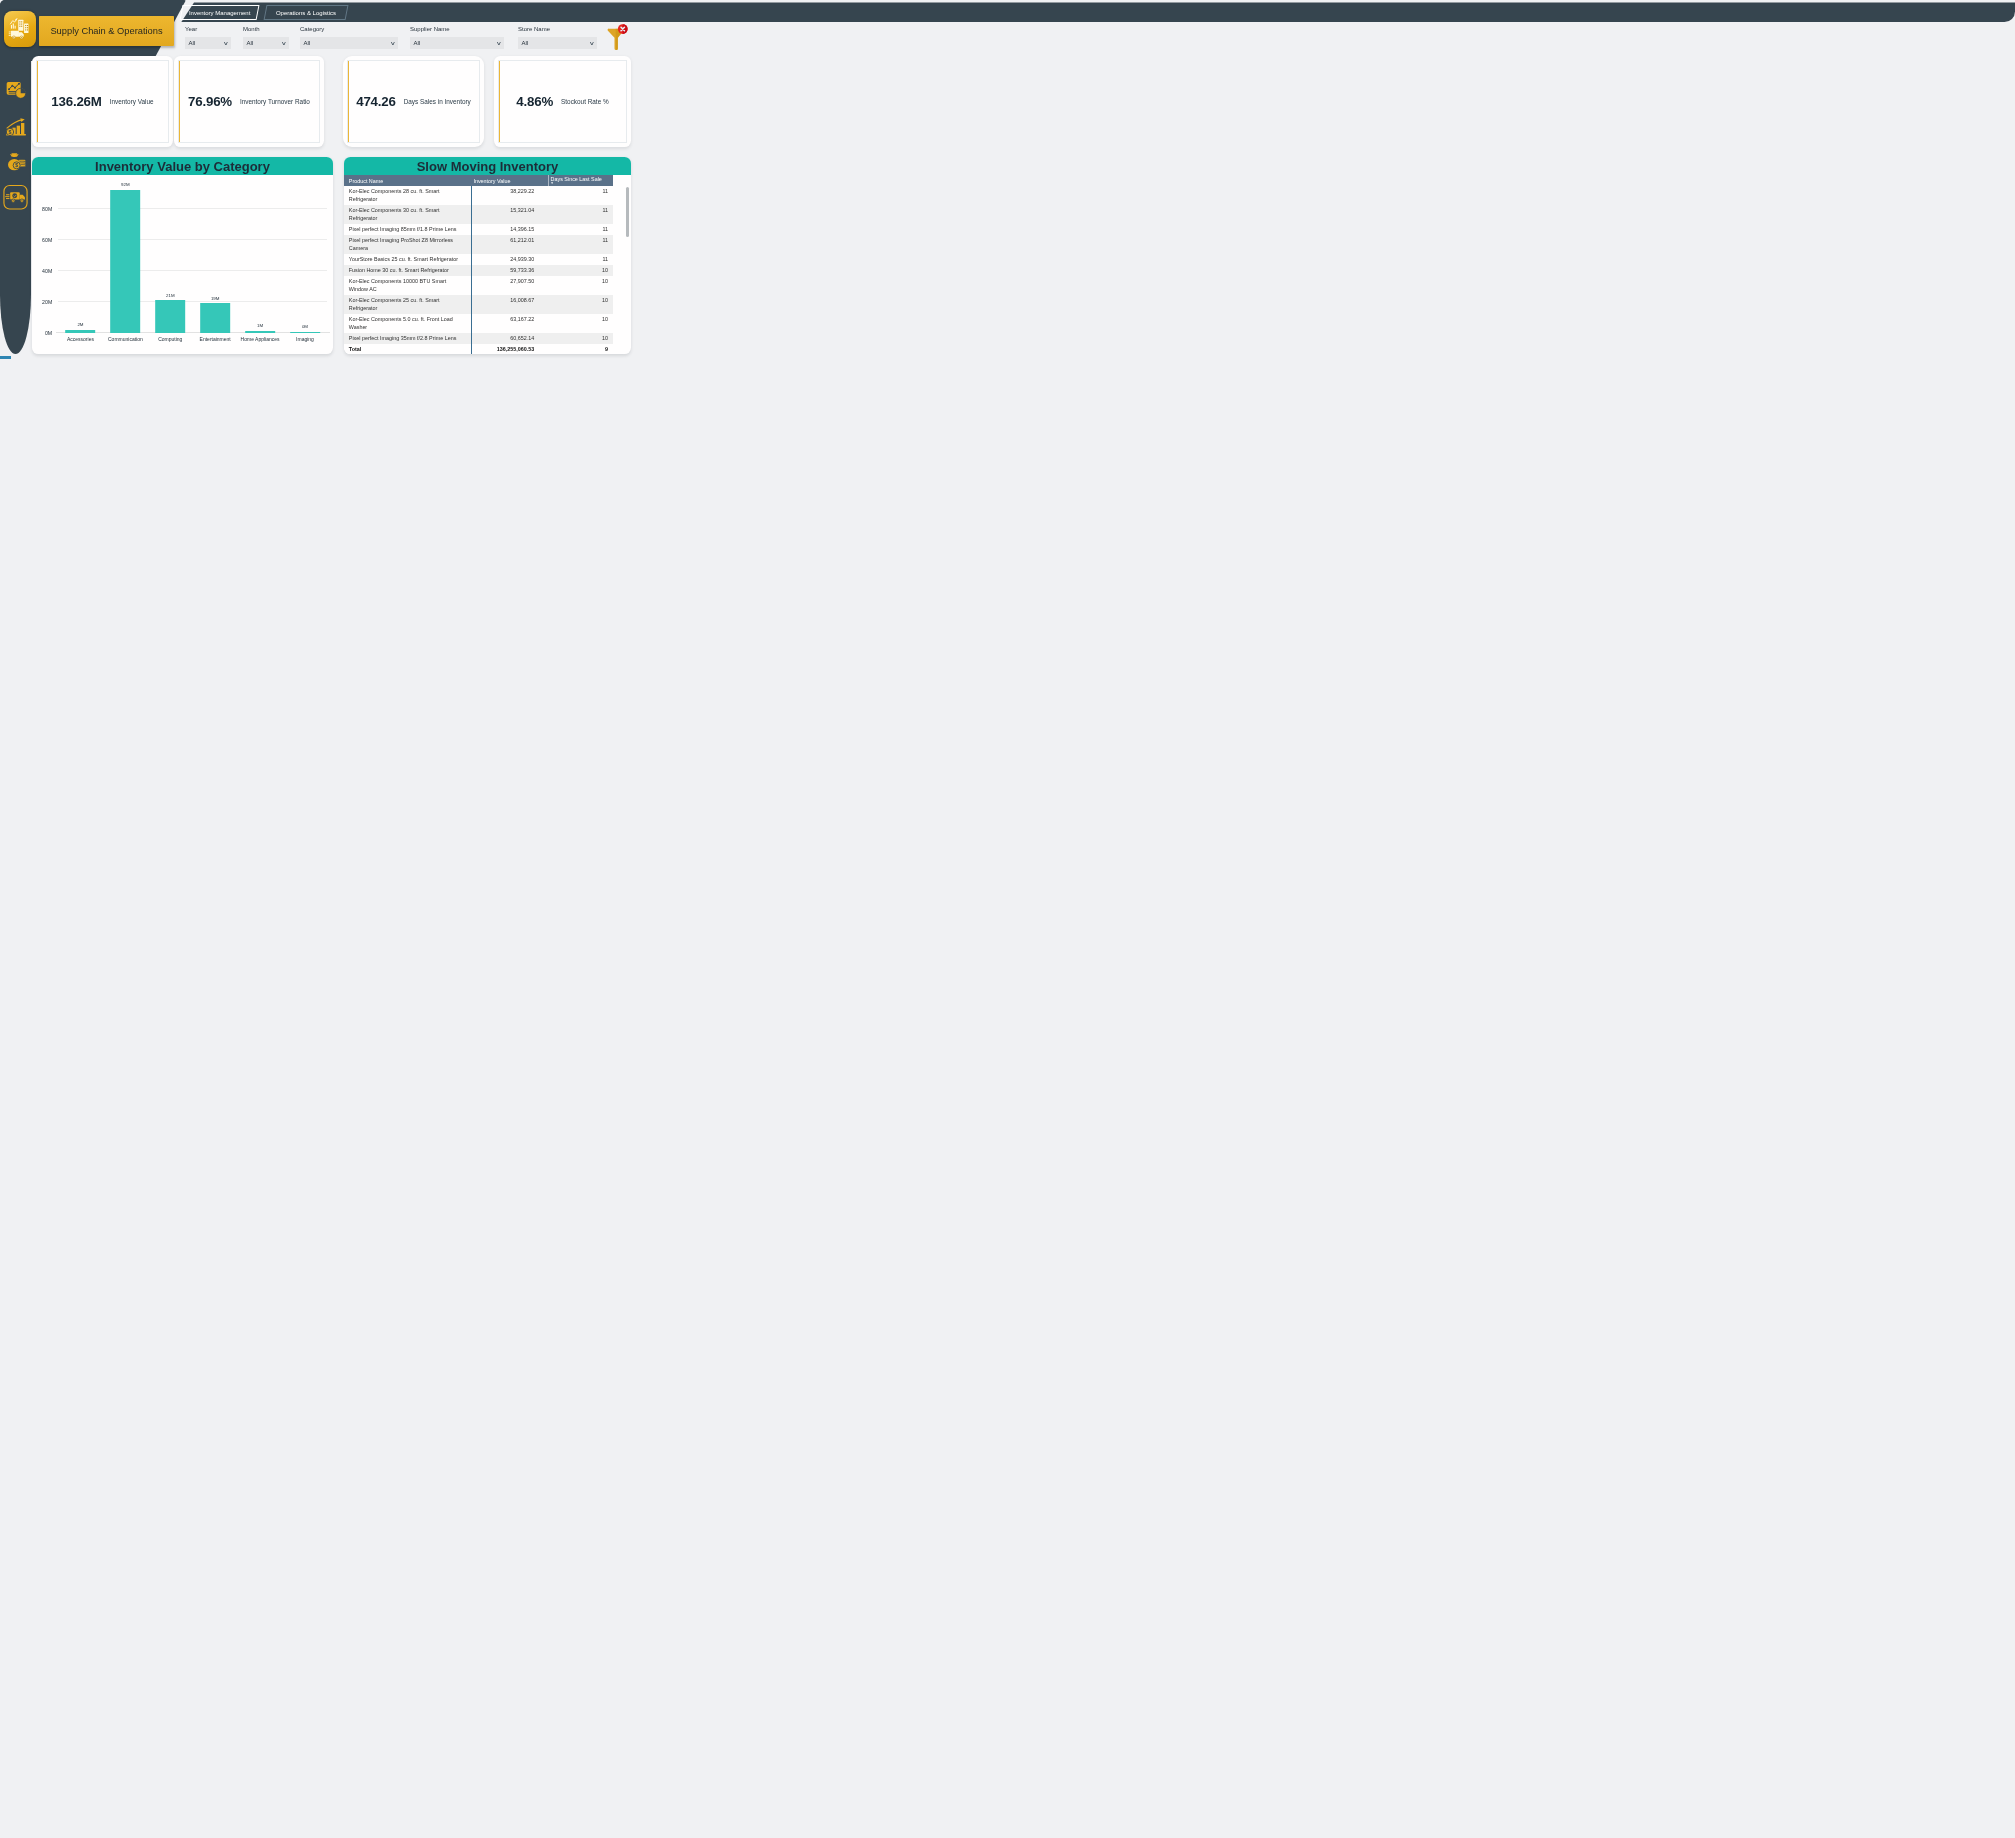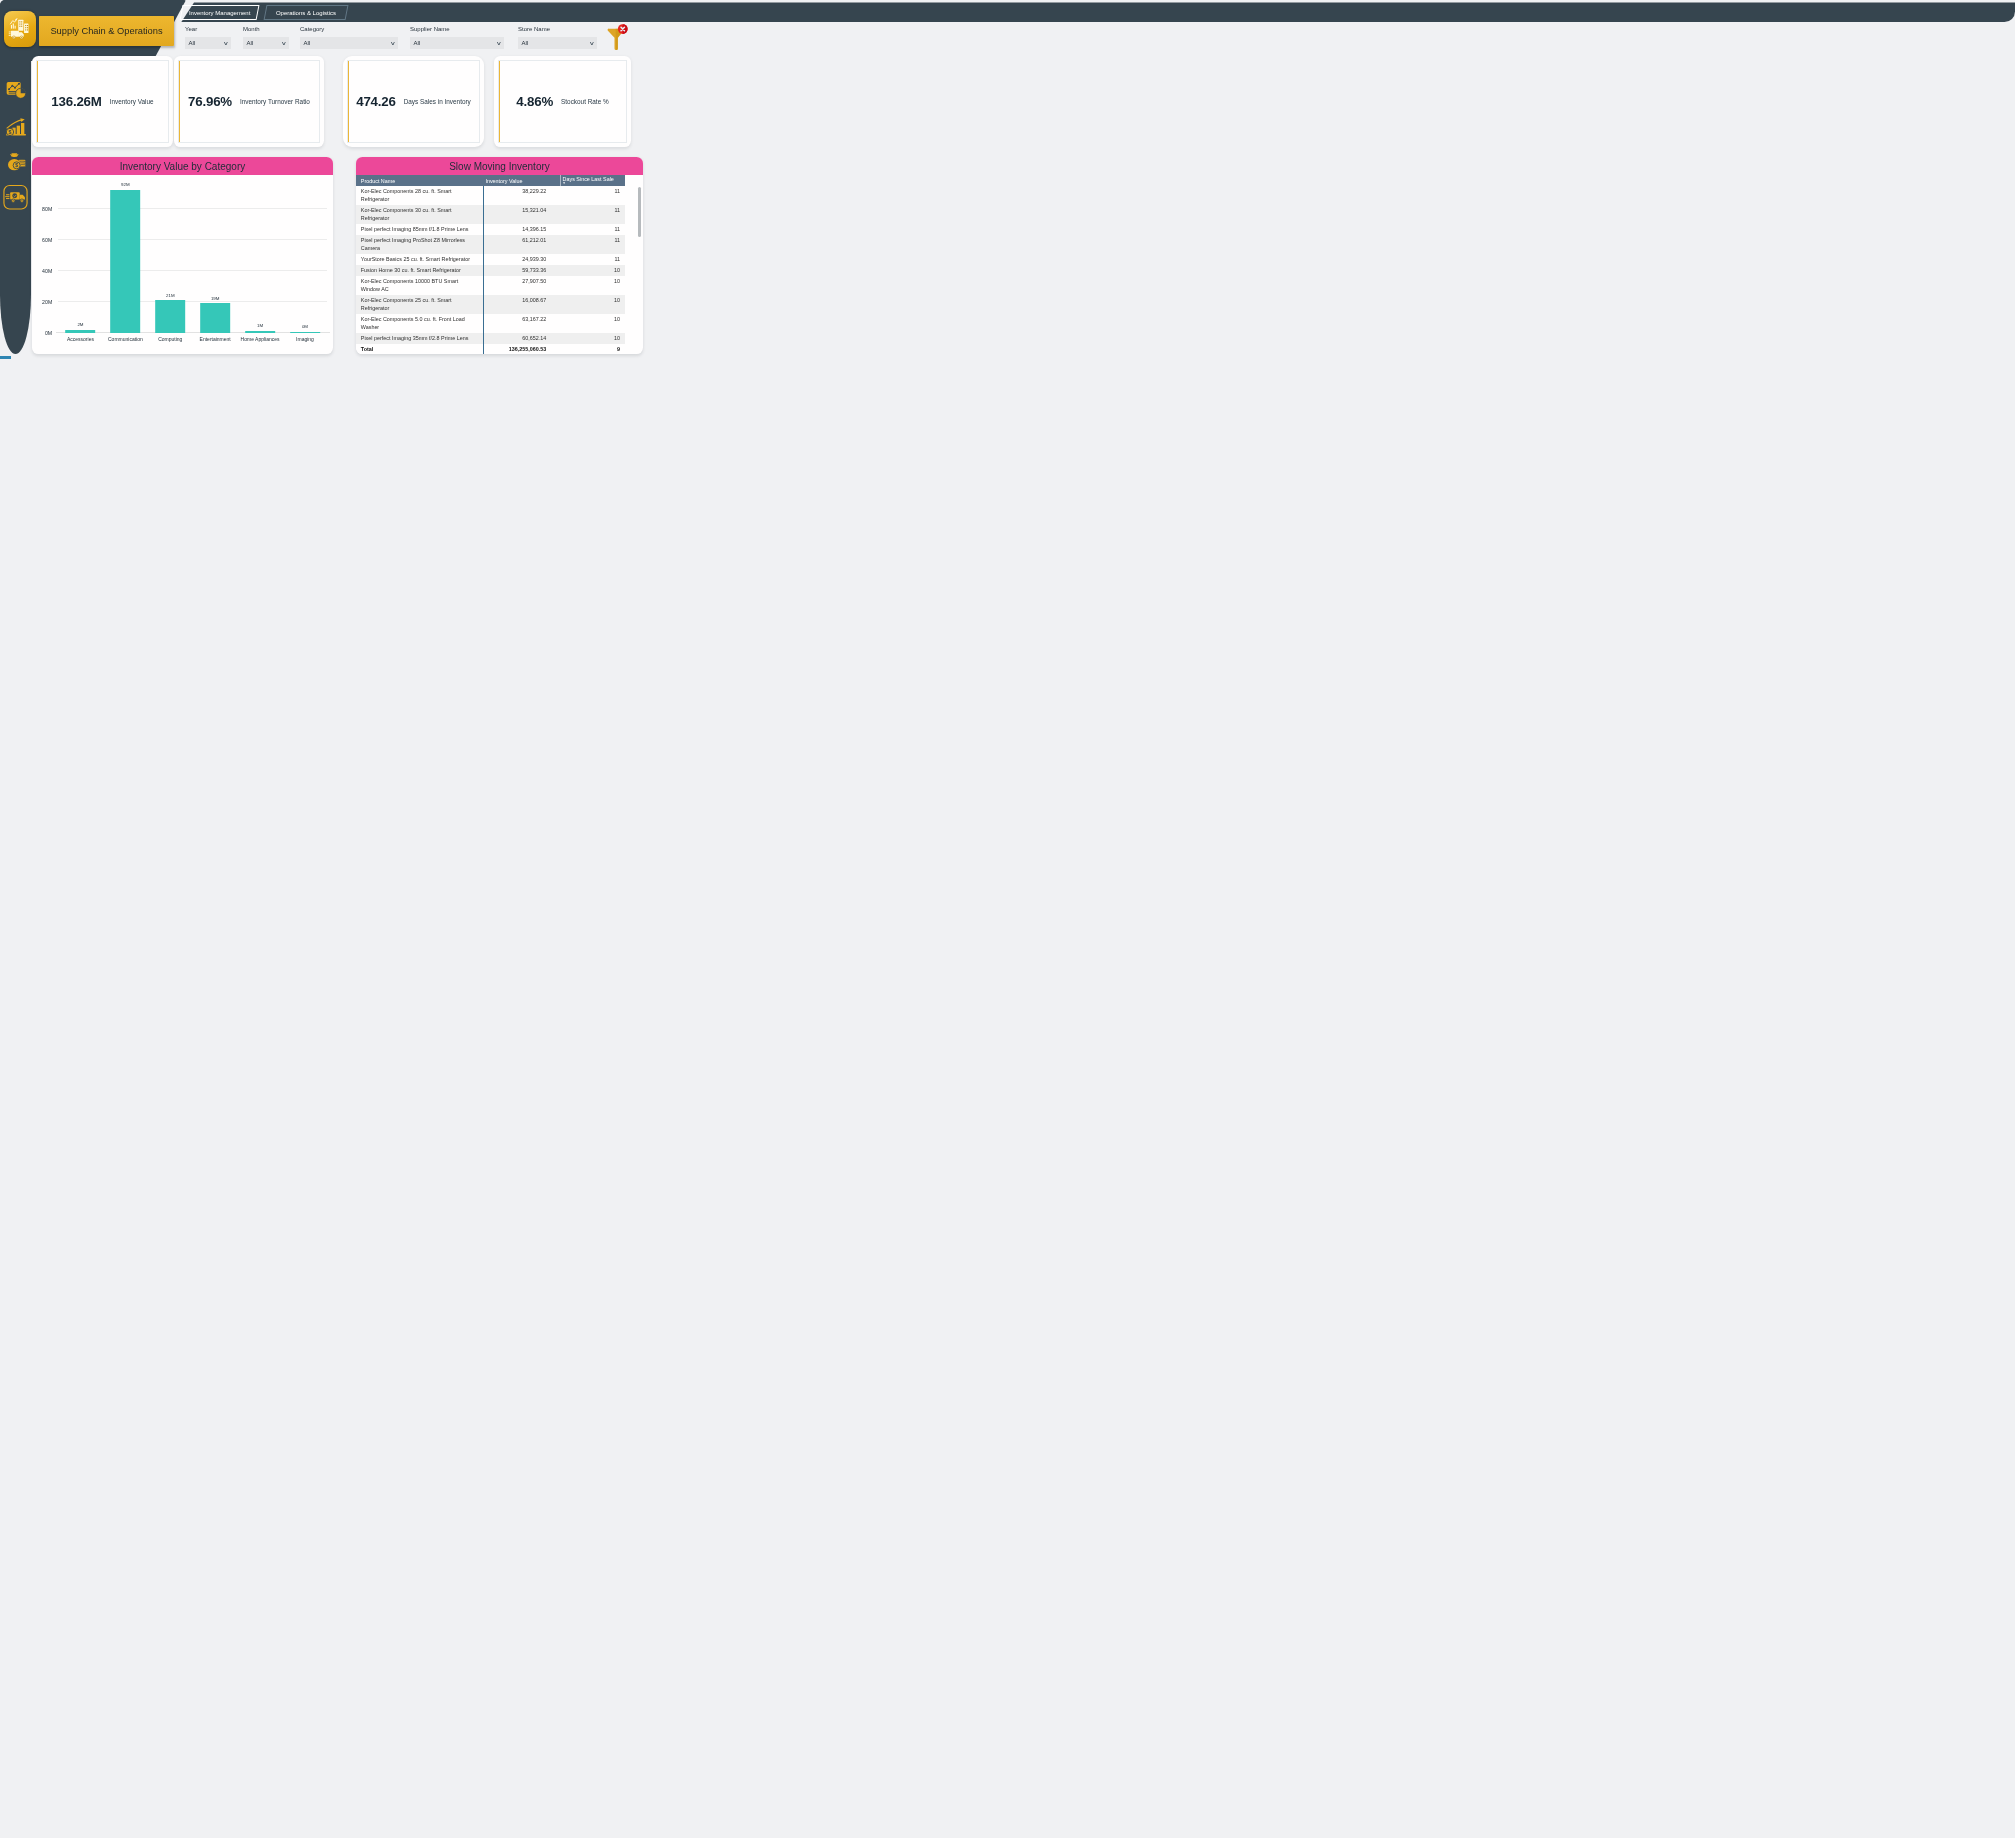--- a/index.html
+++ b/index.html
@@ -60,23 +60,23 @@
     background:#EBB637; }
   .kpi .val { font-size:13.3px; font-weight:700; color:#152430; letter-spacing:-0.2px; }
   .kpi .lab { font-size:6.4px; color:#2A3A46; }
   #kpi-0 { left:32px;  width:141px; } #kpi-1 { left:174px; width:150px; }
   #kpi-2 { left:343px; width:141px;border-radius:9px; } #kpi-3 { left:494px; width:137px; }
 
   
   .card { position:absolute; top:157px; height:197px; background:#fffefe;
     border-radius:6.4px; box-shadow:0 1.2px 3.2px rgba(30,40,50,.12); overflow:hidden; }
   #chart-card { left:32px; width:301px; }
-  #table-card { left:356px; width:287px; }
-  .card-head { height:18px; background:#ec4899; display:flex; align-items:center;
-    justify-content:center; font-size:10px; color:#1d2c38; }
+  #table-card { left:344px; width:287px; }
+  .card-head { height:18px; background:#14b8a6; display:flex; align-items:center;
+    justify-content:center; font-size:13px; color:#1d2c38;font-weight:bold; }
 
   
   #bar-chart-plot { position:absolute; left:26px; right:5.6px; top:22.6px; height:153px; }
   .gridline { position:absolute; left:0; right:0; height:0.8px; background:#ececec; }
   .baseline { position:absolute; left:-2.4px; right:-2.4px; bottom:-0.8px; height:1.6px; background:#e2e2e2; }
   #y-axis { position:absolute; left:0; top:22.6px; width:22.6px; height:153px; }
   .ytick { position:absolute; right:2.4px; transform:translateY(50%); font-size:5.2px; color:#1E2B36; }
   #bar-slots { position:absolute; inset:0; display:flex; }
   .slot { flex:1; position:relative; }
   .bar { position:absolute; bottom:0; left:50%; transform:translateX(-50%);

